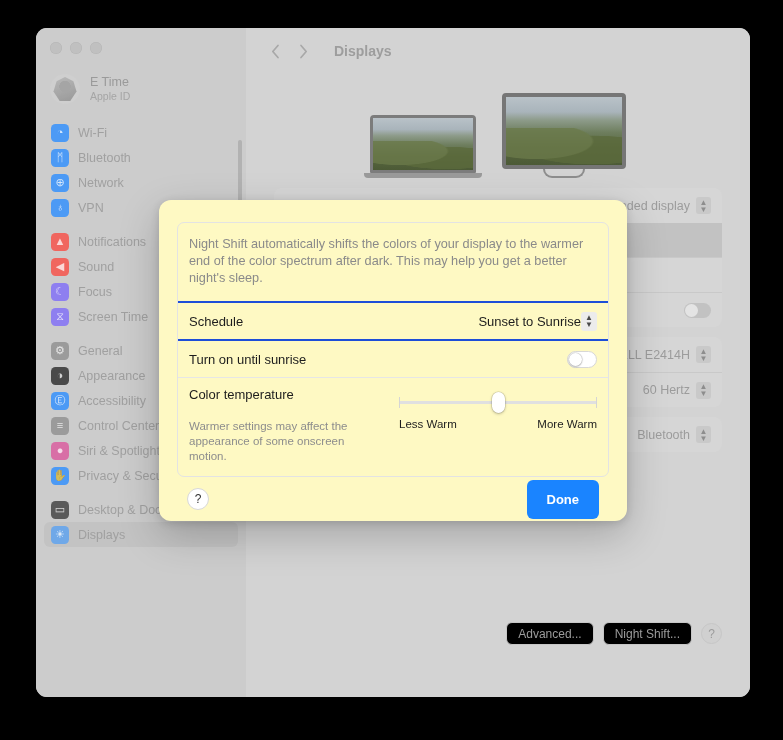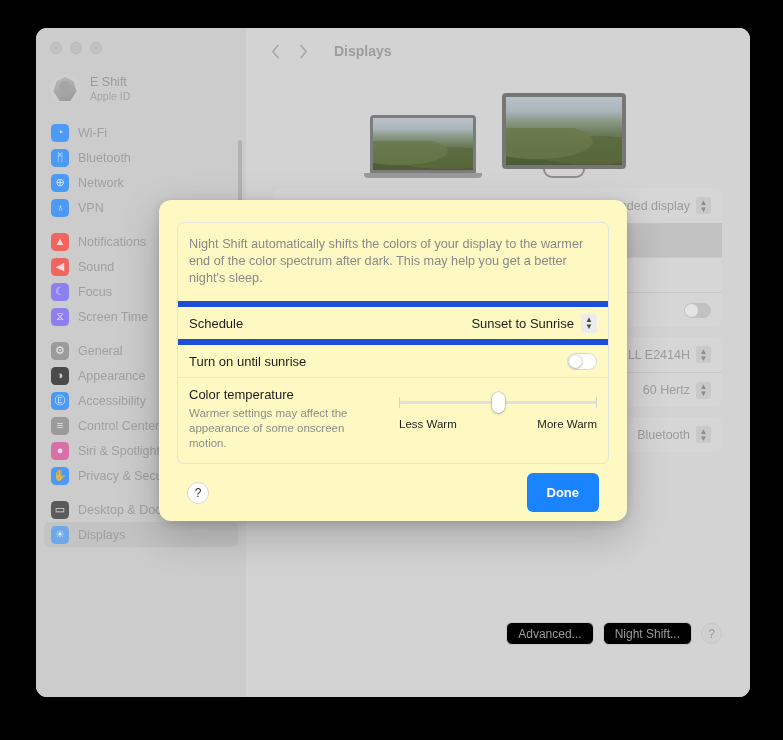--- a/index.html
+++ b/index.html
@@ -210,48 +210,48 @@
   #dialog-card {
     border: 1px solid #e3e3e3;
     border-radius: 7px;
     overflow: hidden;
   }
   #night-shift-description {
     font-size: 12.7px; line-height: 17px; color: #8a8a8a;
     padding: 13px 11px 14px 11px;
   }
   .dlg-row {
-    border-top: 6px solid #1d4ed8;
+    border-top: 2px solid #1d4ed8;
     padding: 0 11px;
     display: flex; align-items: center; justify-content: space-between;
     min-height: 38px;
   }
   .dlg-label { font-size: 13px; color: #1d1d1d; }
-  .dlg-value { font-size: 13px; color: #1d1d1d; display: flex; align-items: center; gap: 7px; }
+  .dlg-value { font-size: 13px; color: #1d1d1d; display: flex; align-items: center; }
   .dlg-stepper {
     width: 16px; height: 19px; border-radius: 3px; background: #ececec;
     display: flex; flex-direction: column; align-items: center; justify-content: center;
     font-size: 8px; line-height: 7px; color: #4a4a4a;
   }
   .dlg-toggle {
     width: 30px; height: 17px; border-radius: 9px;
     background: #fff; border: 1px solid #d7d7d7; position: relative;
   }
   .dlg-toggle::after {
     content: ""; position: absolute; left: 1px; top: 1px;
     width: 13px; height: 13px; border-radius: 50%;
     background: #fff; box-shadow: 0 0 1px 0.5px rgba(0,0,0,.2), 0 1px 2px rgba(0,0,0,.2);
   }
   #temperature-row {
     border-top: 1px solid #e6e6e6;
     padding: 9px 11px 12px 11px;
     display: flex; gap: 14px;
   }
   #temperature-texts { width: 196px; }
-  #temperature-title { font-size: 13px; color: #1d1d1d; margin-bottom: 4px; }
+  #temperature-title { font-size: 13px; color: #1d1d1d; margin-bottom: 17px; }
   #temperature-help { font-size: 11.5px; line-height: 15px; color: #8d8d8d; }
   #slider-area { flex: 1; padding-top: 7px; }
   #slider-track-wrap { position: relative; height: 16px; }
   #slider-track {
     position: absolute; left: 0; right: 0; top: 7px;
     height: 3px; background: #e0e0e0; border-radius: 2px;
   }
   .tick { position: absolute; top: 3px; width: 1px; height: 11px; background: #d5d5d5; }
   #slider-thumb {
     position: absolute; top: 0;
@@ -293,21 +293,21 @@
     <div id="traffic-lights">
       <div class="tl"></div>
       <div class="tl"></div>
       <div class="tl"></div>
     </div>
 
 
     <div id="account-row">
       <div id="avatar"></div>
       <div>
-        <div id="account-name">E Shift</div>
+        <div id="account-name">E Time</div>
         <div id="account-sub">Apple ID</div>
       </div>
     </div>
 
     <div id="nav-list">
         <div class="nav-group">
           <div class="nav-item">
             <span class="nav-icon" style="background: rgb(76, 154, 245);">◔</span>
             <span class="nav-label">Wi-Fi</span>
           </div>

